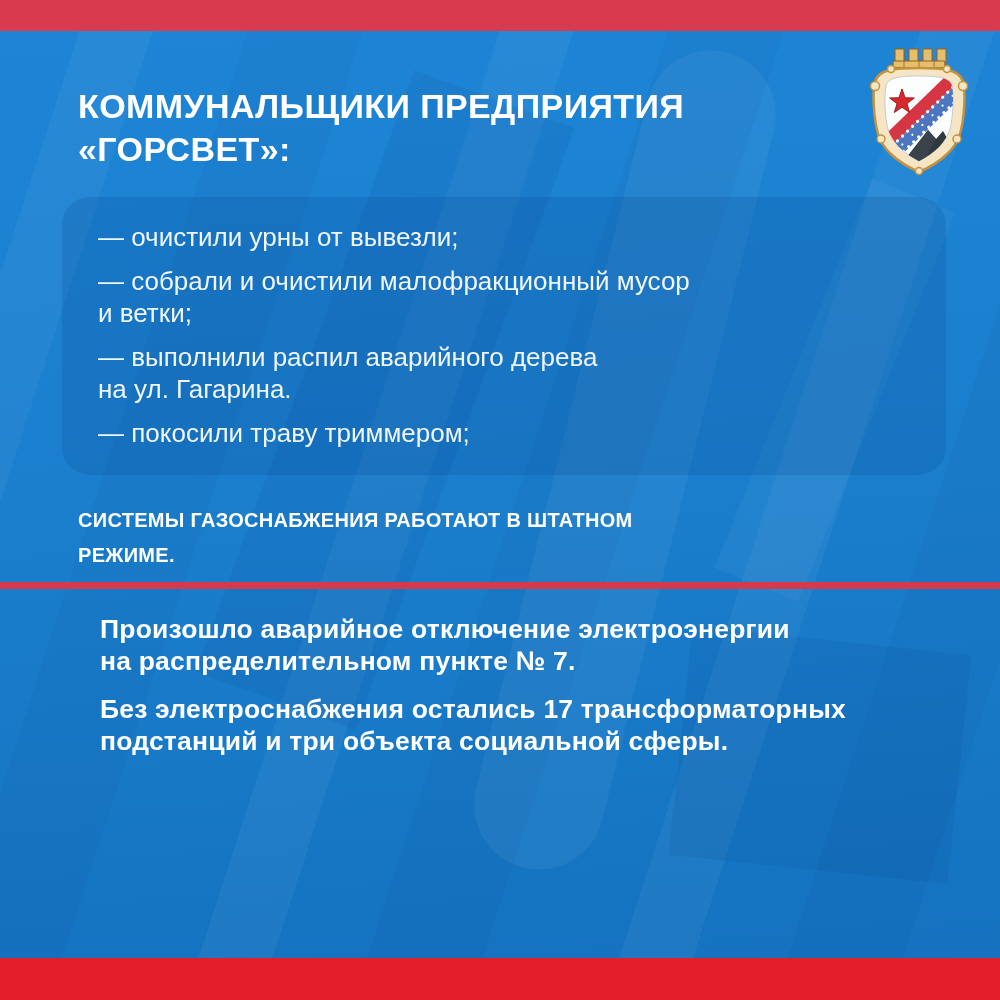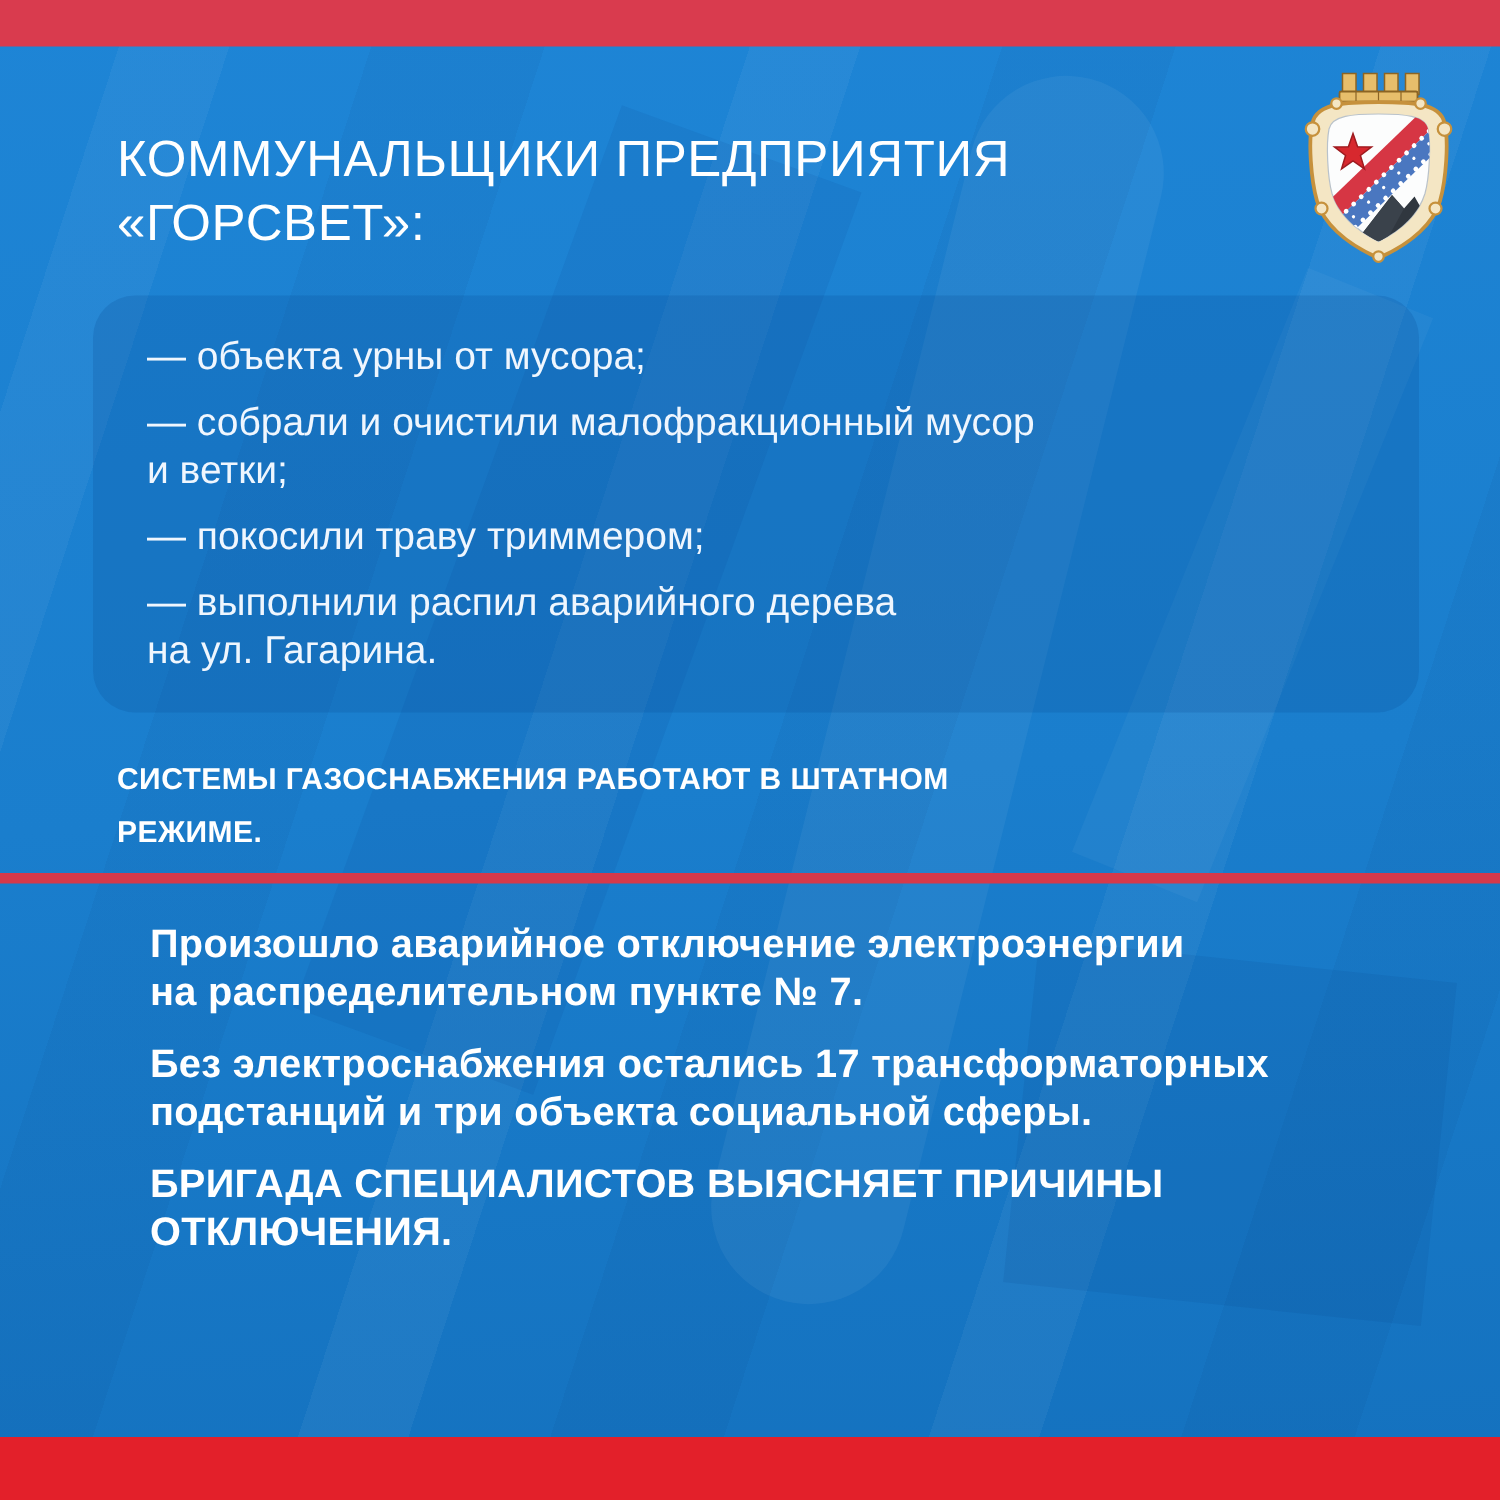--- a/index.html
+++ b/index.html
@@ -34,21 +34,21 @@
 
   .top-bar    { position: absolute; top: 0; left: 0; right: 0; height: 31px; background: #D93B4E; z-index: 5; }
   .bottom-bar { position: absolute; bottom: 0; left: 0; right: 0; height: 42px; background: #E3202A; z-index: 5; }
 
   .content { position: absolute; top: 31px; left: 0; right: 0; z-index: 3; }
 
   .emblem { position: absolute; top: 9px; right: 24px; width: 114px; height: 136px; }
 
   h1.title {
     margin: 54px 170px 0 78px;
-    font-size: 34px; line-height: 43px; font-weight: 400;
+    font-size: 34px; line-height: 43px; font-weight: 700;
     color: #FFFFFF; letter-spacing: 0.4px;
     white-space: pre-line; text-transform: uppercase;
     max-width: 780px;
   }
   .panel {
     margin: 26px 54px 0 62px;
     background: rgba(6,68,140,0.18);
     border-radius: 28px;
     padding: 24px 38px 26px 36px;
   }
@@ -175,39 +175,37 @@
       </g>
 
       <polygon points="40,49 43.06,57.79 52.36,57.98 44.95,63.61 47.64,72.52 40,67.2 32.36,72.52 35.05,63.61 27.64,57.98 36.94,57.79" fill="#D7282E" stroke="#9E1B1F" stroke-width="1"></polygon>
     </svg>
 
     <h1 class="title">КОММУНАЛЬЩИКИ ПРЕДПРИЯТИЯ
 «ГОРСВЕТ»:</h1>
 
     <div class="panel">
       <ul class="tasks">
-        <li>— объекта урны от мусора;</li>
+        <li>— очистили урны от вывезли;</li>
         <li>— собрали и очистили малофракционный мусор
 и ветки;</li>
-        <li>— покосили траву триммером;</li>
         <li>— выполнили распил аварийного дерева
 на ул. Гагарина.</li>
+        <li>— покосили траву триммером;</li>
       </ul>
     </div>
 
     <h2 class="gas-status">СИСТЕМЫ ГАЗОСНАБЖЕНИЯ РАБОТАЮТ В ШТАТНОМ
 РЕЖИМЕ.</h2>
 
     <div class="divider"></div>
 
     <div class="outage">
       <p>Произошло аварийное отключение электроэнергии
 на распределительном пункте № 7.</p>
       <p>Без электроснабжения остались 17 трансформаторных
 подстанций и три объекта социальной сферы.</p>
-      <p>БРИГАДА СПЕЦИАЛИСТОВ ВЫЯСНЯЕТ ПРИЧИНЫ
-ОТКЛЮЧЕНИЯ.</p>
     </div>
 
   </div>
 
   <div class="bottom-bar"></div>
 </div>
 
 </body></html>

